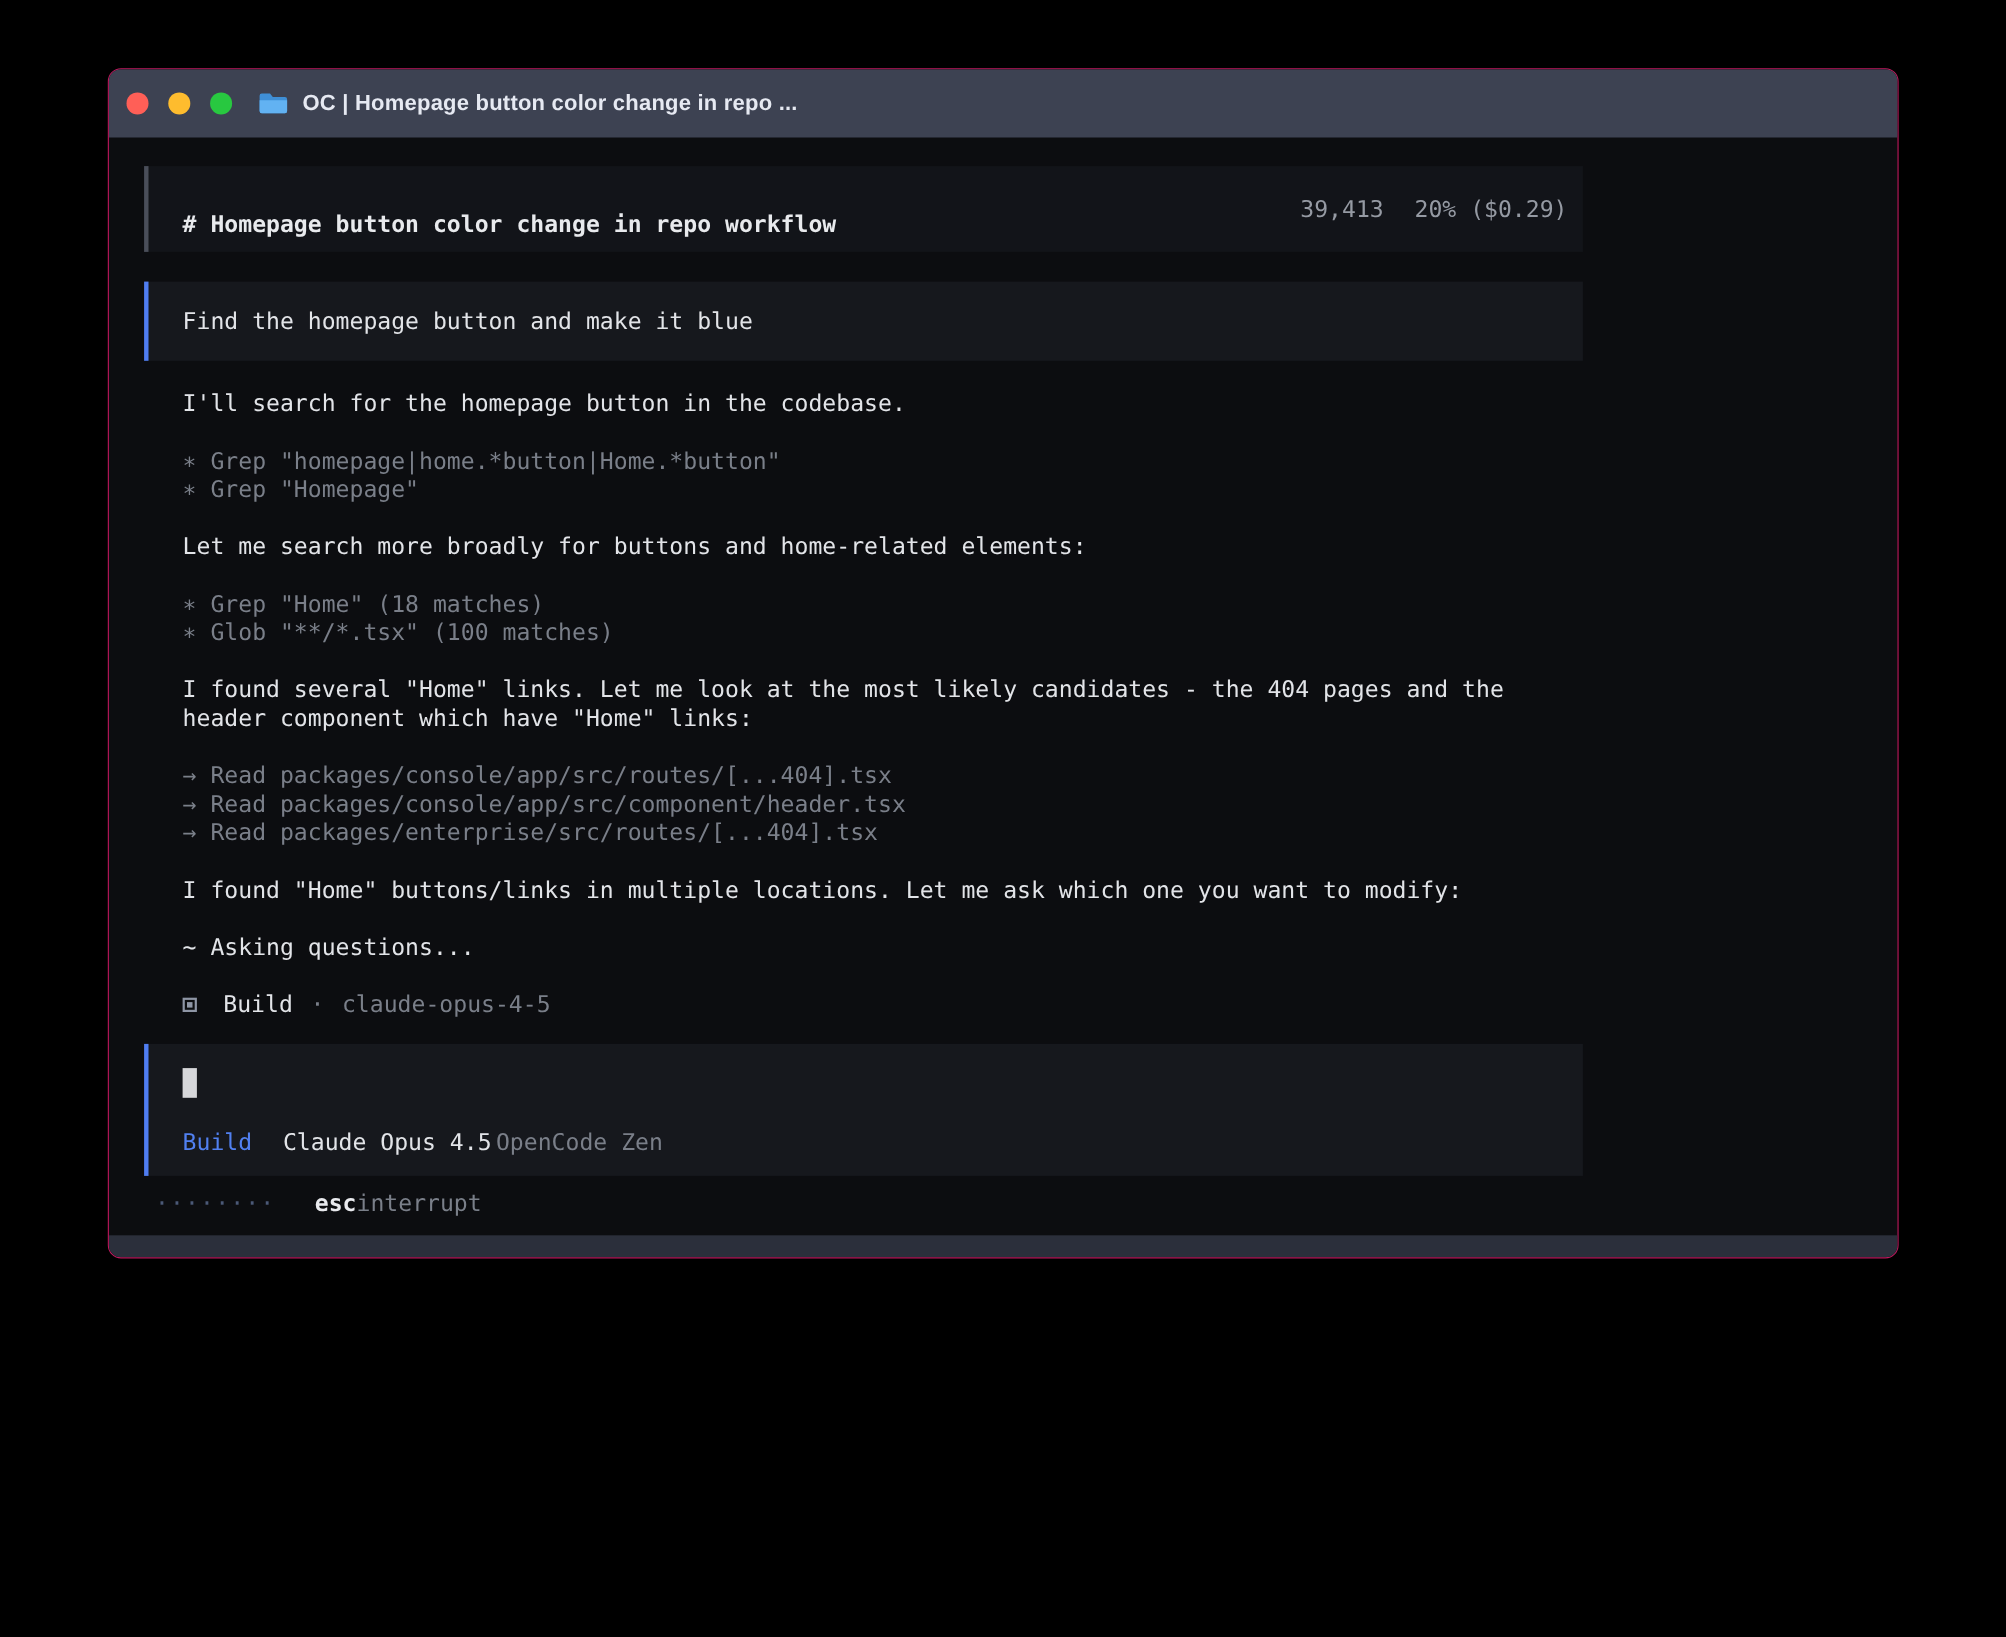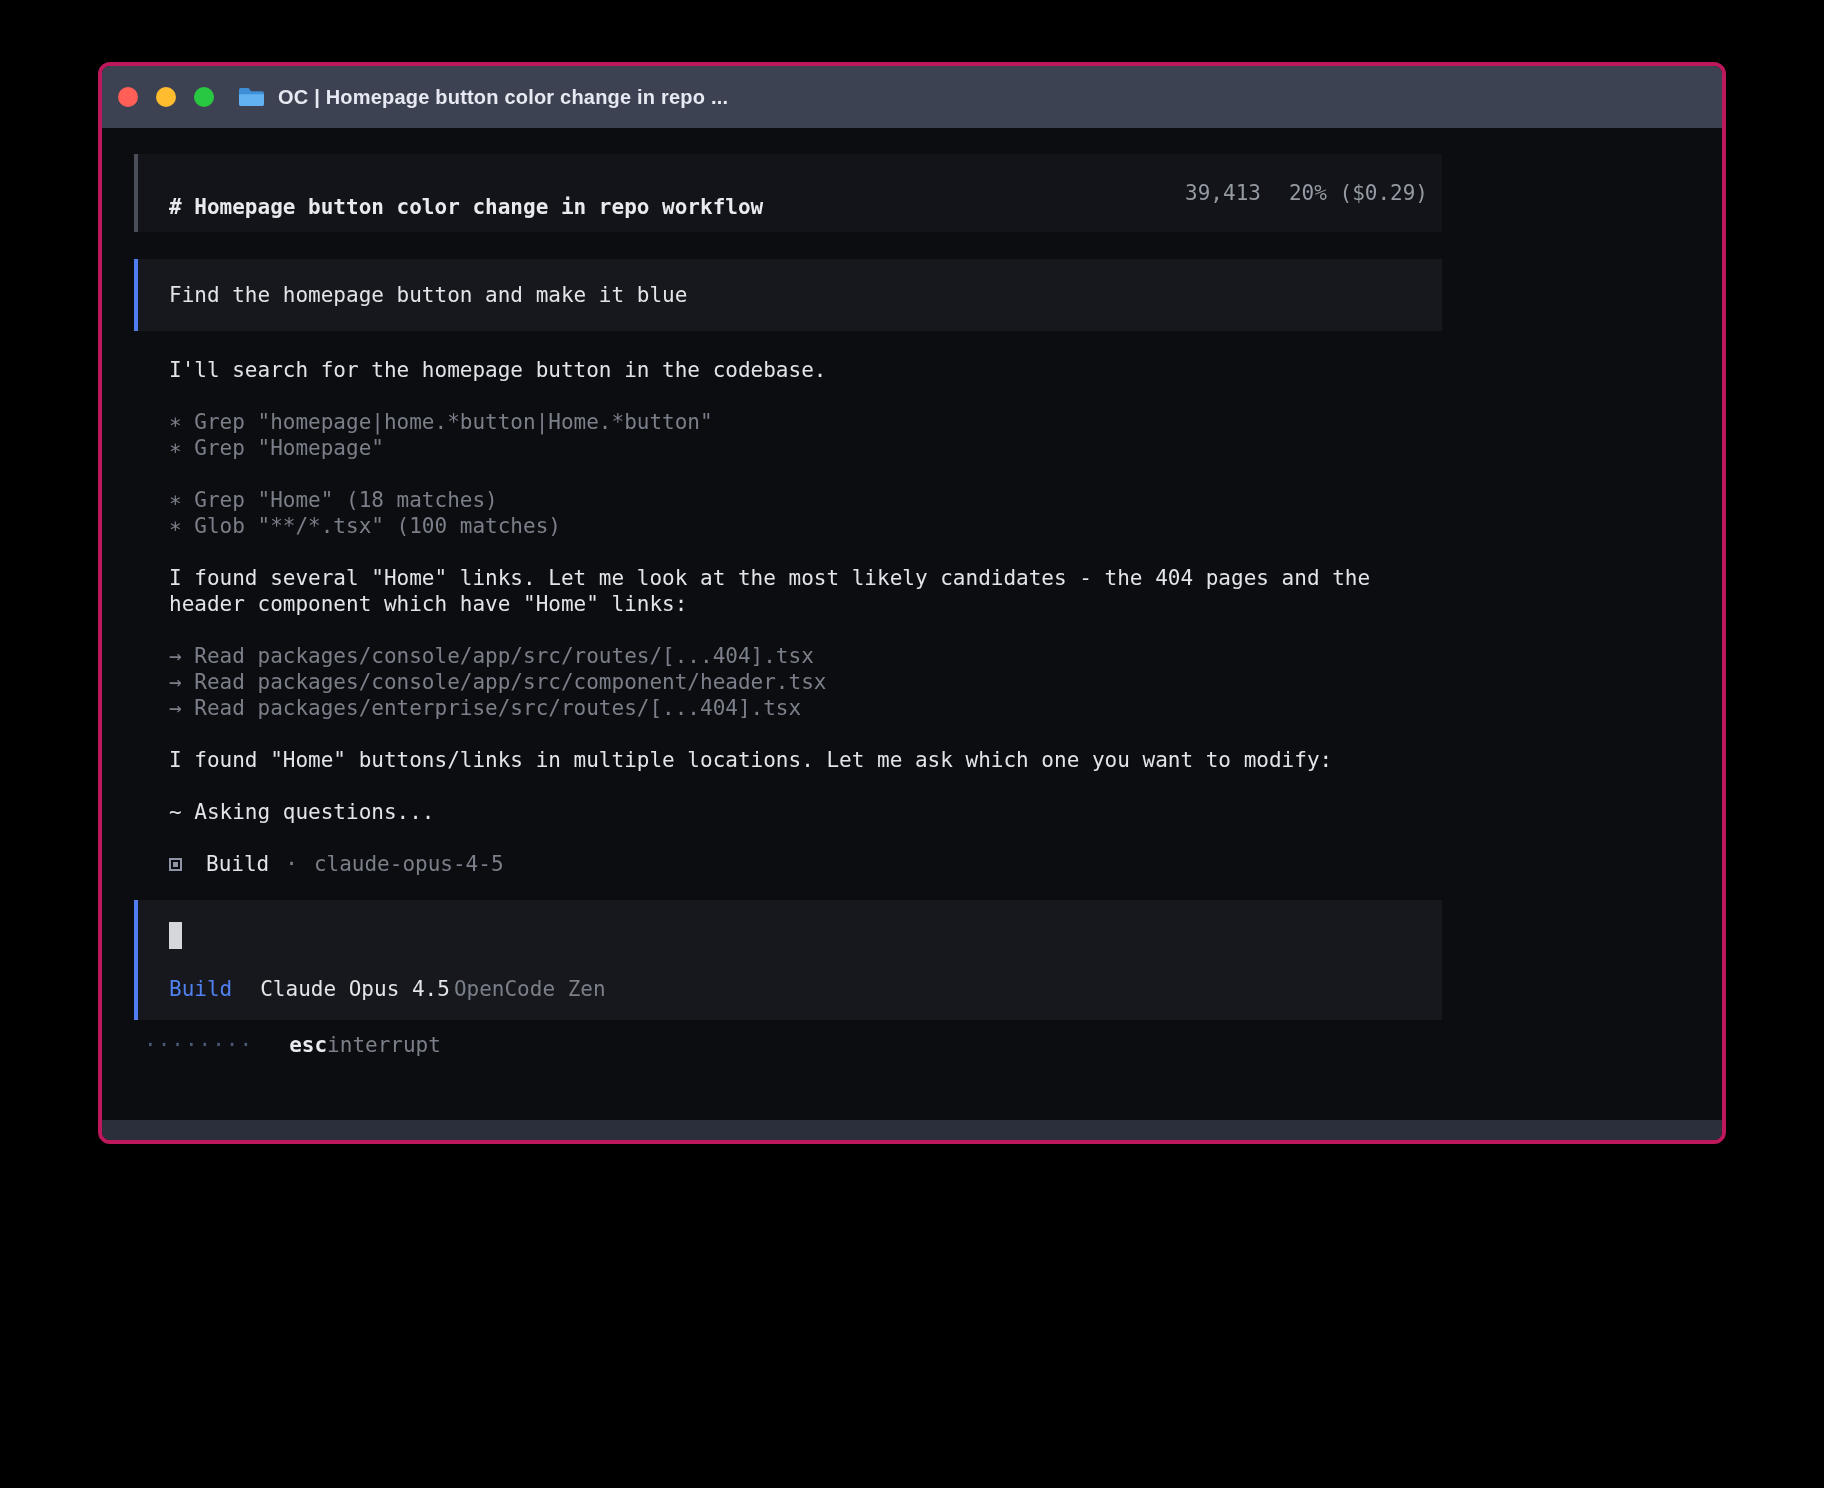--- a/index.html
+++ b/index.html
@@ -4,21 +4,21 @@
 <style>
   * { margin:0; padding:0; box-sizing:border-box; }
   html,body { width:1824px; height:1488px; background:#000; overflow:hidden; }
   body { font-family:"DejaVu Sans Mono", monospace; }
 
   .window {
     position:absolute; left:98px; top:62px; width:1628px; height:1082px;
     background:#0c0d10; border-radius:12px; overflow:hidden;
     display:flex; flex-direction:column;
     box-shadow:0 20px 60px rgba(0,0,0,.7);
-    border:4px solid #be185d;
+    border:1px solid #be185d;
   }
 
   
   .titlebar {
     flex:none; height:62px; background:#3d4252;
     display:flex; align-items:center; padding:0 16px;
   }
   .lights { display:flex; align-items:center; gap:18px; margin-right:24px; }
   .light { width:20px; height:20px; border-radius:50%; display:block; }
   .light.red    { background:#ff5f57; }
@@ -125,20 +125,21 @@
     </div>
 
     <div class="messages">
       <p class="txt">I'll search for the homepage button in the codebase.</p>
 
       <div>
         <div class="tool">∗ Grep "homepage|home.*button|Home.*button"</div>
         <div class="tool">∗ Grep "Homepage"</div>
       </div>
 
+      <p class="txt">Let me search more broadly for buttons and home-related elements:</p>
 
       <div>
         <div class="tool">∗ Grep "Home" (18 matches)</div>
         <div class="tool">∗ Glob "**/*.tsx" (100 matches)</div>
       </div>
 
       <p class="txt">I found several "Home" links. Let me look at the most likely candidates - the 404 pages and the header component which have "Home" links:</p>
 
       <div>
         <div class="tool">→ Read packages/console/app/src/routes/[...404].tsx</div>

